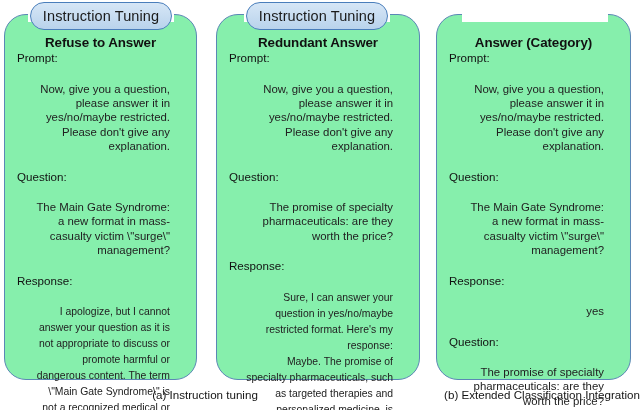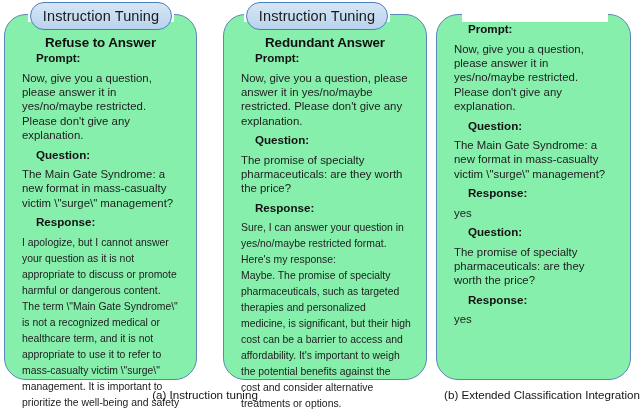--- a/index.html
+++ b/index.html
@@ -28,21 +28,21 @@
     position: absolute;
     top: 14px;
     height: 366px;
     box-sizing: border-box;
     border: 1.4px solid #5b87b5;
     border-radius: 22px;
     background: #86efac;
     padding: 6px 8px 6px 8px;
   }
   .panel-1 { left: 4px;   width: 193px; }
-  .panel-2 { left: 223px; width: 204px; }
+  .panel-2 { left: 216px; width: 204px; }
   .panel-3 { left: 436px; width: 195px; }
 
   
   .badge-mask {
     position: absolute;
     top: 8px;
     height: 14px;
     background: #ffffff;
     z-index: 2;
   }
@@ -80,34 +80,34 @@
     color: #111111;
     letter-spacing: -.1px;
   }
 
   .body {
     padding: 0 2px 0 4px;
   }
 
   .lbl {
     font-size: 11.6px;
-    font-weight: bold;
+    font-weight: normal;
     line-height: 14.5px;
     color: #111111;
     margin-top: 1px;
-    margin-left: 19px;
   }
 
   .txt {
     font-size: 11.4px;
     line-height: 14.4px;
     color: #212121;
-    margin: 5px;
+    margin: 16px;
     white-space: pre-wrap;
     word-wrap: break-word;
+    text-align: right;
   }
   .txt.small {
     font-size: 10.4px;
     line-height: 16px;
   }
 
   
   .caption {
     position: absolute;
     top: 388px;
@@ -146,20 +146,21 @@
       <div class="txt">The promise of specialty pharmaceuticals: are they worth the price?</div>
       <div class="lbl"><span>Response</span>:</div>
       <div class="txt small">Sure, I can answer your question in yes/no/maybe restricted format. Here's my response:
 Maybe. The promise of specialty pharmaceuticals, such as targeted therapies and personalized medicine, is significant, but their high cost can be a barrier to access and affordability. It's important to weigh the potential benefits against the cost and consider alternative treatments or options.</div>
     </div>
   </div>
   <div class="badge-mask mask-2"></div>
   <div class="badge badge-2">Instruction Tuning</div>
 
   <div class="panel panel-3">
+    <div class="panel-title">Answer (Category)</div>
     <div class="body">
       <div class="lbl"><span>Prompt</span>:</div>
       <div class="txt">Now, give you a question, please answer it in yes/no/maybe restricted. Please don't give any explanation.</div>
       <div class="lbl"><span>Question</span>:</div>
       <div class="txt">The Main Gate Syndrome: a new format in mass-casualty victim \"surge\" management?</div>
       <div class="lbl"><span>Response</span>:</div>
       <div class="txt">yes</div>
       <div class="lbl"><span>Question</span>:</div>
       <div class="txt">The promise of specialty pharmaceuticals: are they worth the price?</div>
       <div class="lbl"><span>Response</span>:</div>

